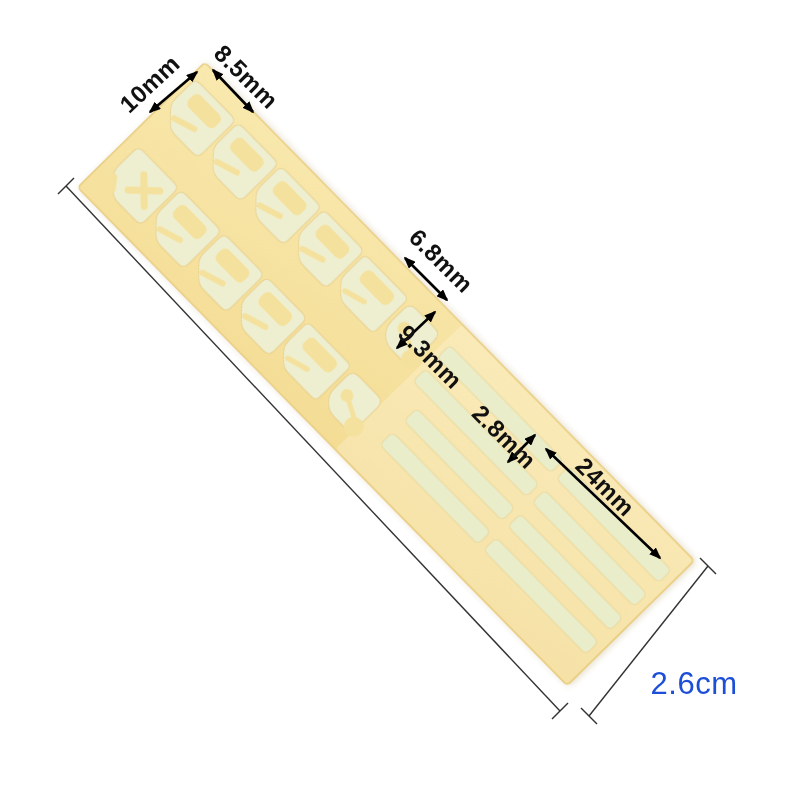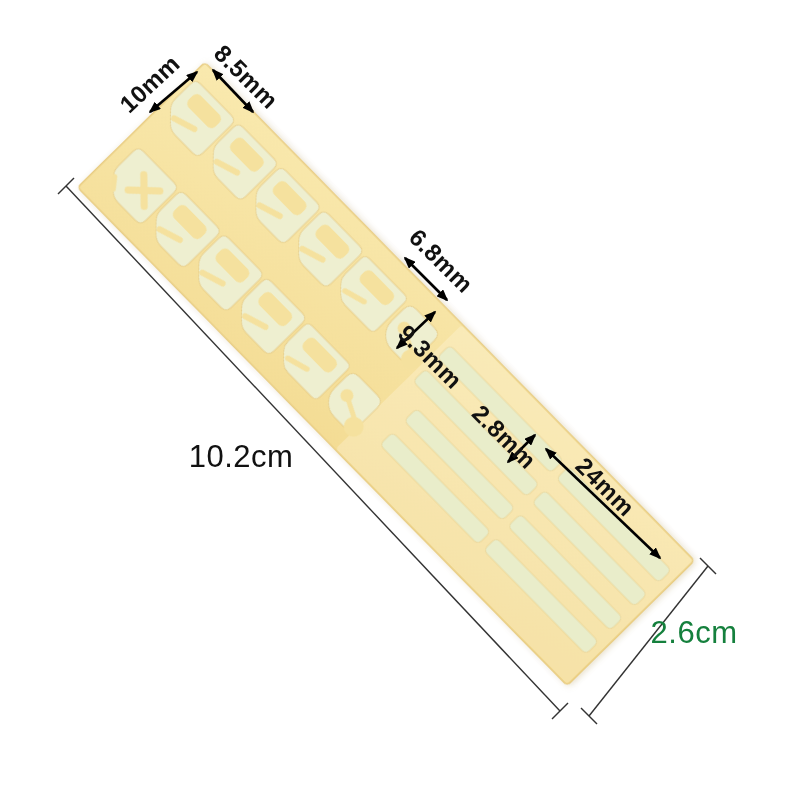--- a/index.html
+++ b/index.html
@@ -143,15 +143,14 @@
       <line x1="581" y1="708" x2="597" y2="724"></line>
     </g>
   </svg>
 
   <div class="dim-label mm" style="left: 150px; top: 84px; --r: -43deg; color: rgb(17, 17, 17);">10mm</div>
   <div class="dim-label mm" style="left: 246px; top: 77px; --r: 45deg; color: rgb(17, 17, 17);">8.5mm</div>
   <div class="dim-label mm" style="left: 441px; top: 261px; --r: 45deg; color: rgb(17, 17, 17);">6.8mm</div>
   <div class="dim-label mm" style="left: 430px; top: 357px; --r: 45deg; color: rgb(17, 17, 17);">9.3mm</div>
   <div class="dim-label mm" style="left: 504px; top: 437px; --r: 45deg; color: rgb(17, 17, 17);">2.8mm</div>
   <div class="dim-label mm" style="left: 605px; top: 487px; --r: 45deg; color: rgb(17, 17, 17);">24mm</div>
-  <div class="dim-label cm" style="left: 241px; top: 457px; color: rgb(17, 17, 17);">10.2cm</div>
-  <div class="dim-label cm" style="left: 694px; top: 633px; color: #15803d;">2.6cm</div>
+  <div class="dim-label cm" style="left: 694px; top: 684px; color: #1d4ed8;">2.6cm</div>
 </div>
 
 </body></html>

